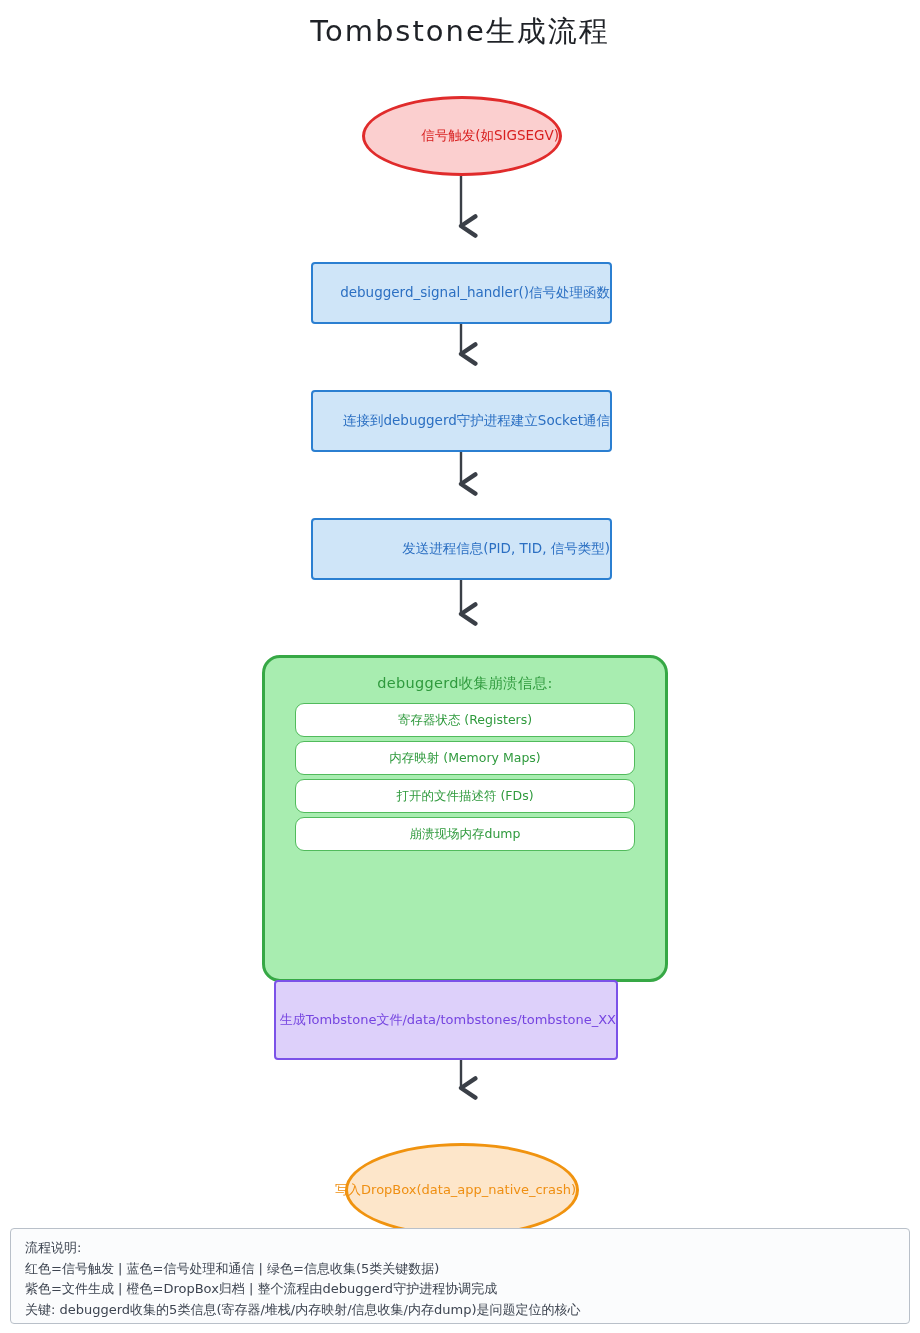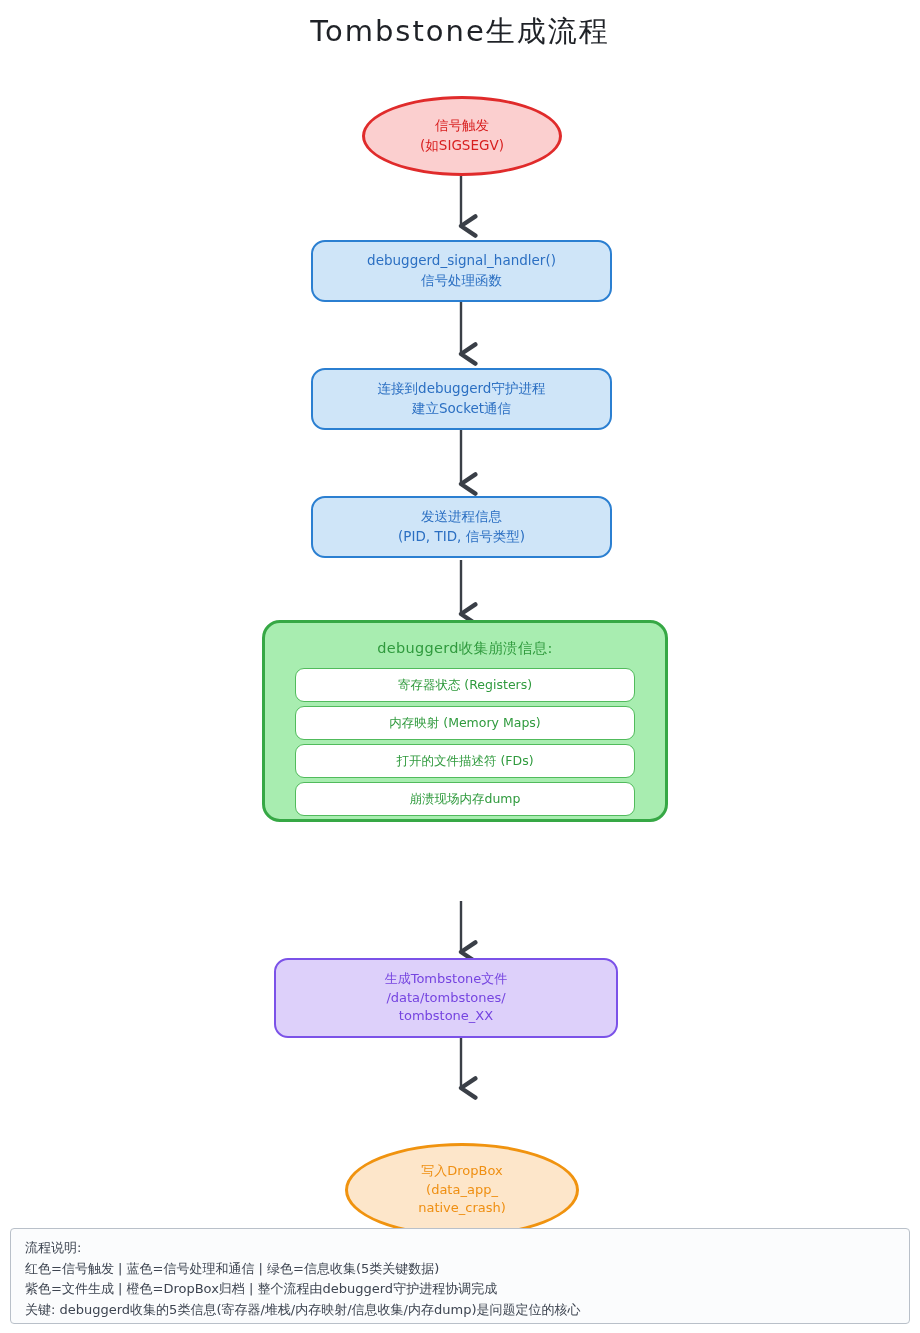--- a/index.html
+++ b/index.html
@@ -17,49 +17,49 @@
     text-align: center;
     font-size: 29px;
     letter-spacing: 2px;
     color: #1f2227;
     font-family: "DejaVu Sans", "Liberation Sans", sans-serif;
   }
 
   
   .node {
     position: absolute;
-    display: flex; flex-direction: column;
-    align-items: center; justify-content: center;
+    display: flex; flex-direction: row;
+    align-items: center; justify-content: flex-end;
     text-align: center;
     line-height: 1.45;
   }
   .node .ln { display: block; white-space: nowrap; }
 
   
   .ellipse { border-radius: 50%; border-width: 3px; border-style: solid; }
 
   
-  .rect { border-radius: 14px; border-width: 2.5px; border-style: solid; }
+  .rect { border-radius: 4px; border-width: 2.5px; border-style: solid; margin-top: 22px; }
 
   
   .red    { background: #fbcfcf; border-color: #e02b2b; color: #d81f1f; }
   .blue   { background: #cfe5f8; border-color: #2b7fd1; color: #2b6fc2; }
   .purple { background: #ddd0fa; border-color: #7b52e8; color: #7544e0; }
   .orange { background: #fde6ca; border-color: #f0930f; color: #ef8f12; }
 
   
   .n-signal { left: 362px; top: 96px; width: 200px; height: 80px; font-size: 13.5px; }
   .n-blue   { left: 311px; top: 0; width: 301px; height: 62px; font-size: 13.5px; }
   .n-purple { left: 274px; top: 958px; width: 344px; height: 80px; font-size: 13px; }
   .n-drop   { left: 345px; top: 1143px; width: 234px; height: 94px; font-size: 13px; }
 
   
   .group {
     position: absolute;
-    left: 262px; top: 620px; width: 406px; height: 202px;
+    left: 262px; top: 655px; width: 406px; height: 327px;
     background: #a8edb0; border: 3px solid #36a845; border-radius: 18px;
   }
   .group-title {
     text-align: center; color: #2f9a3d; font-size: 14.5px;
     margin-top: 16px; margin-bottom: 10px; letter-spacing: .3px;
   }
   .sub-item {
     margin: 0 auto 4px auto; width: 340px; height: 34px;
     background: #ffffff; border: 1.6px solid #51bb5c; border-radius: 9px;
     display: flex; align-items: center; justify-content: center;

